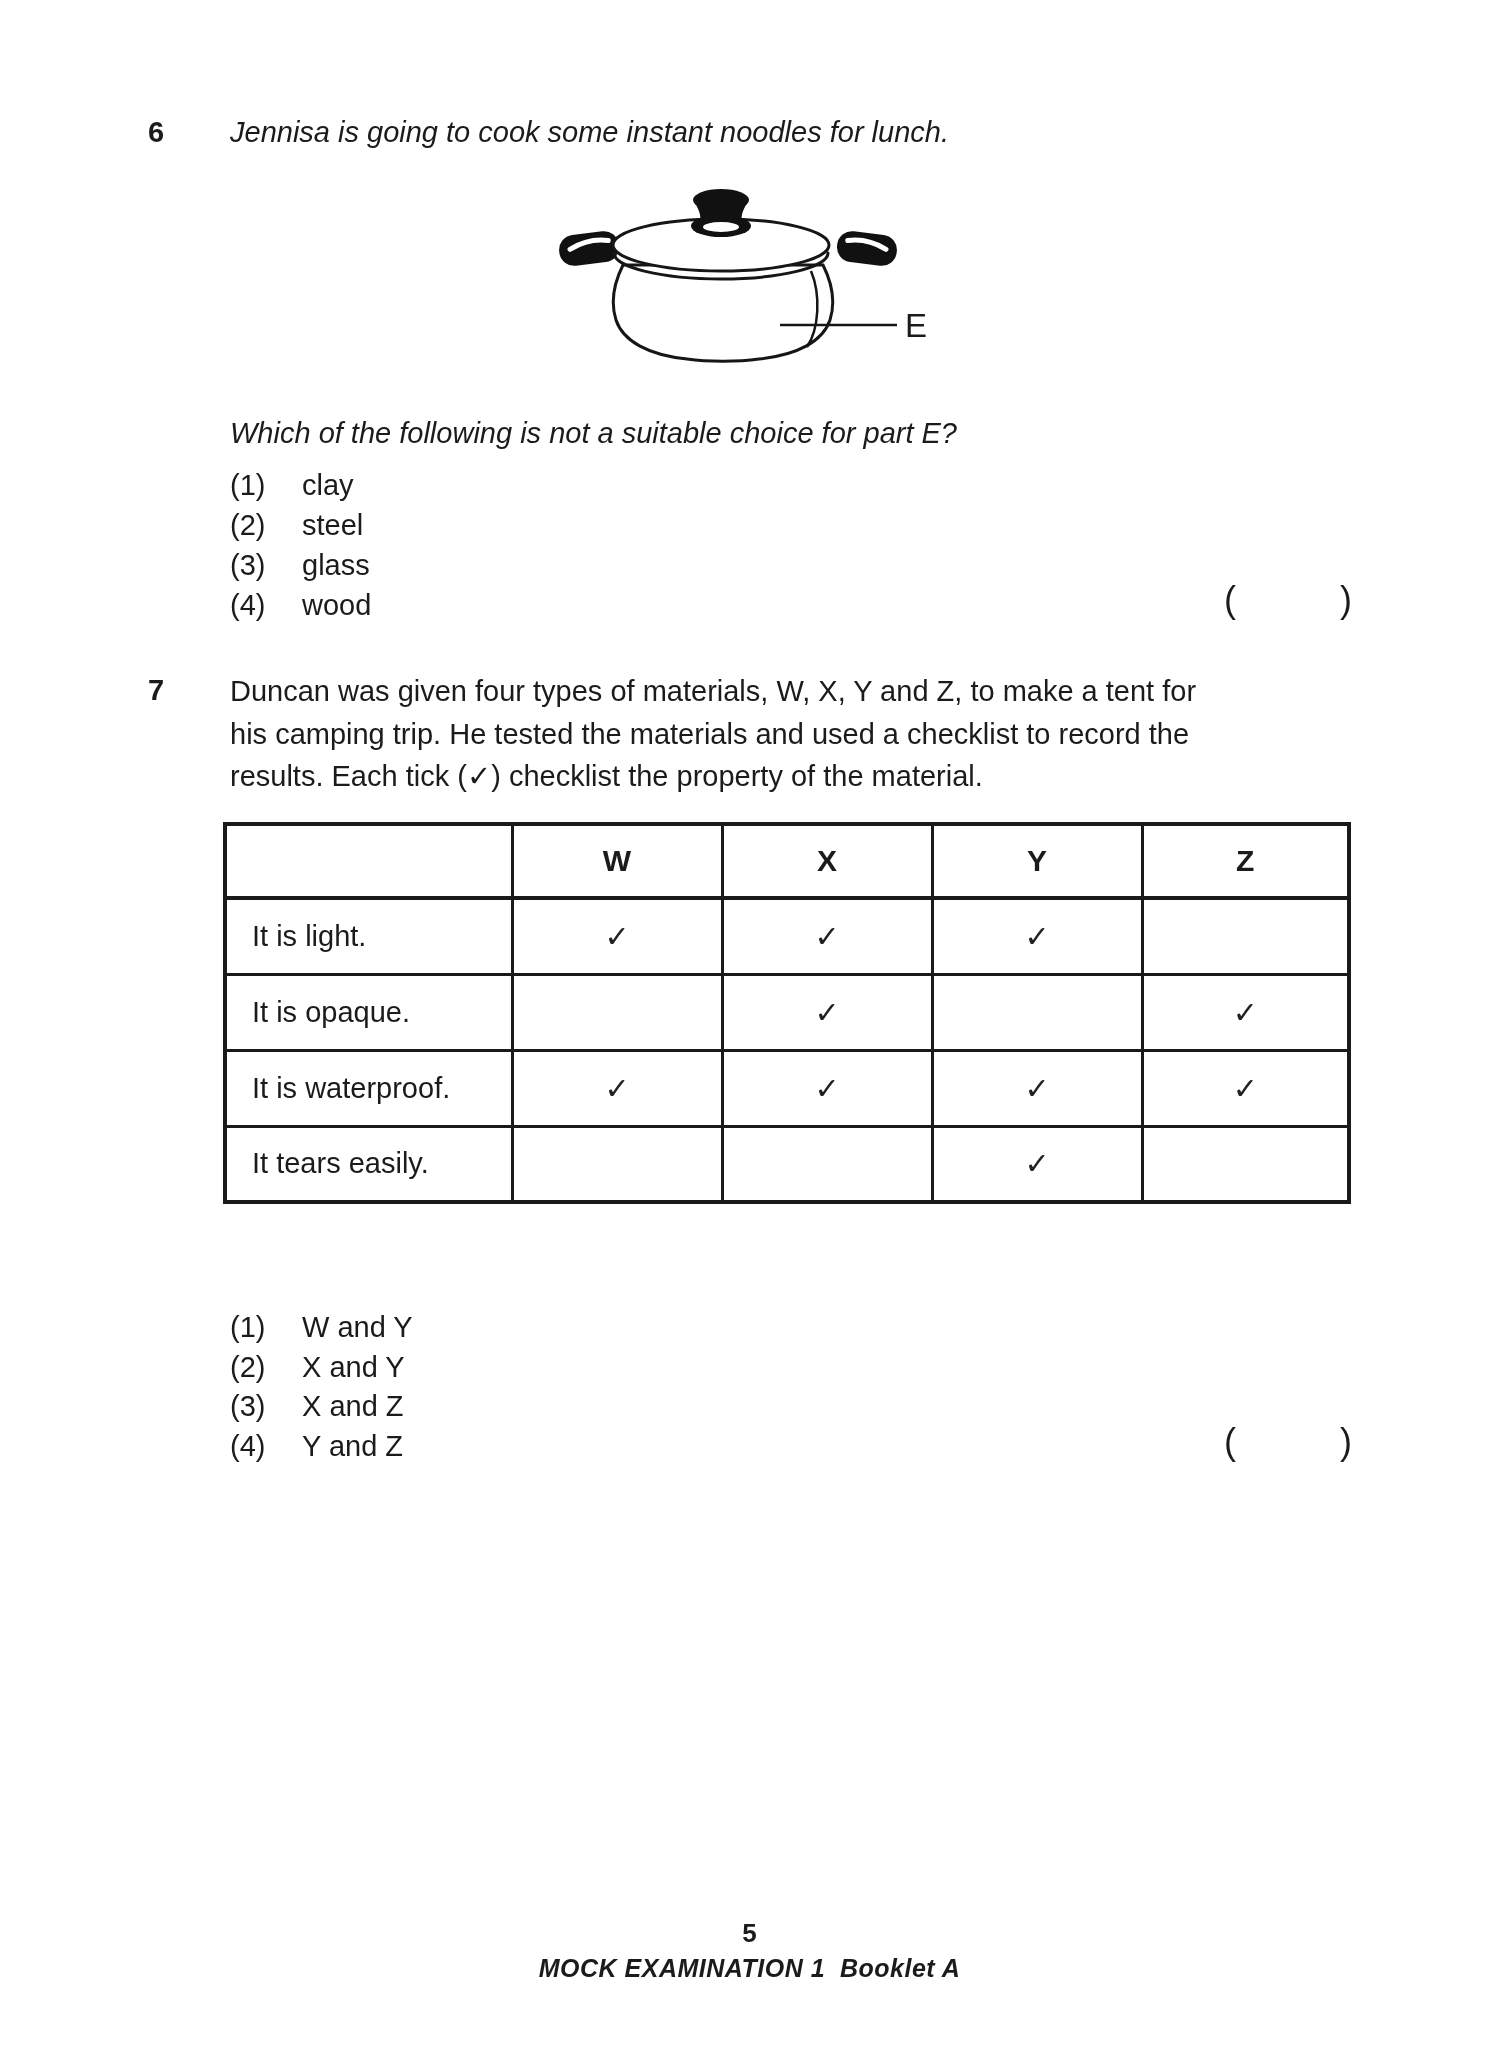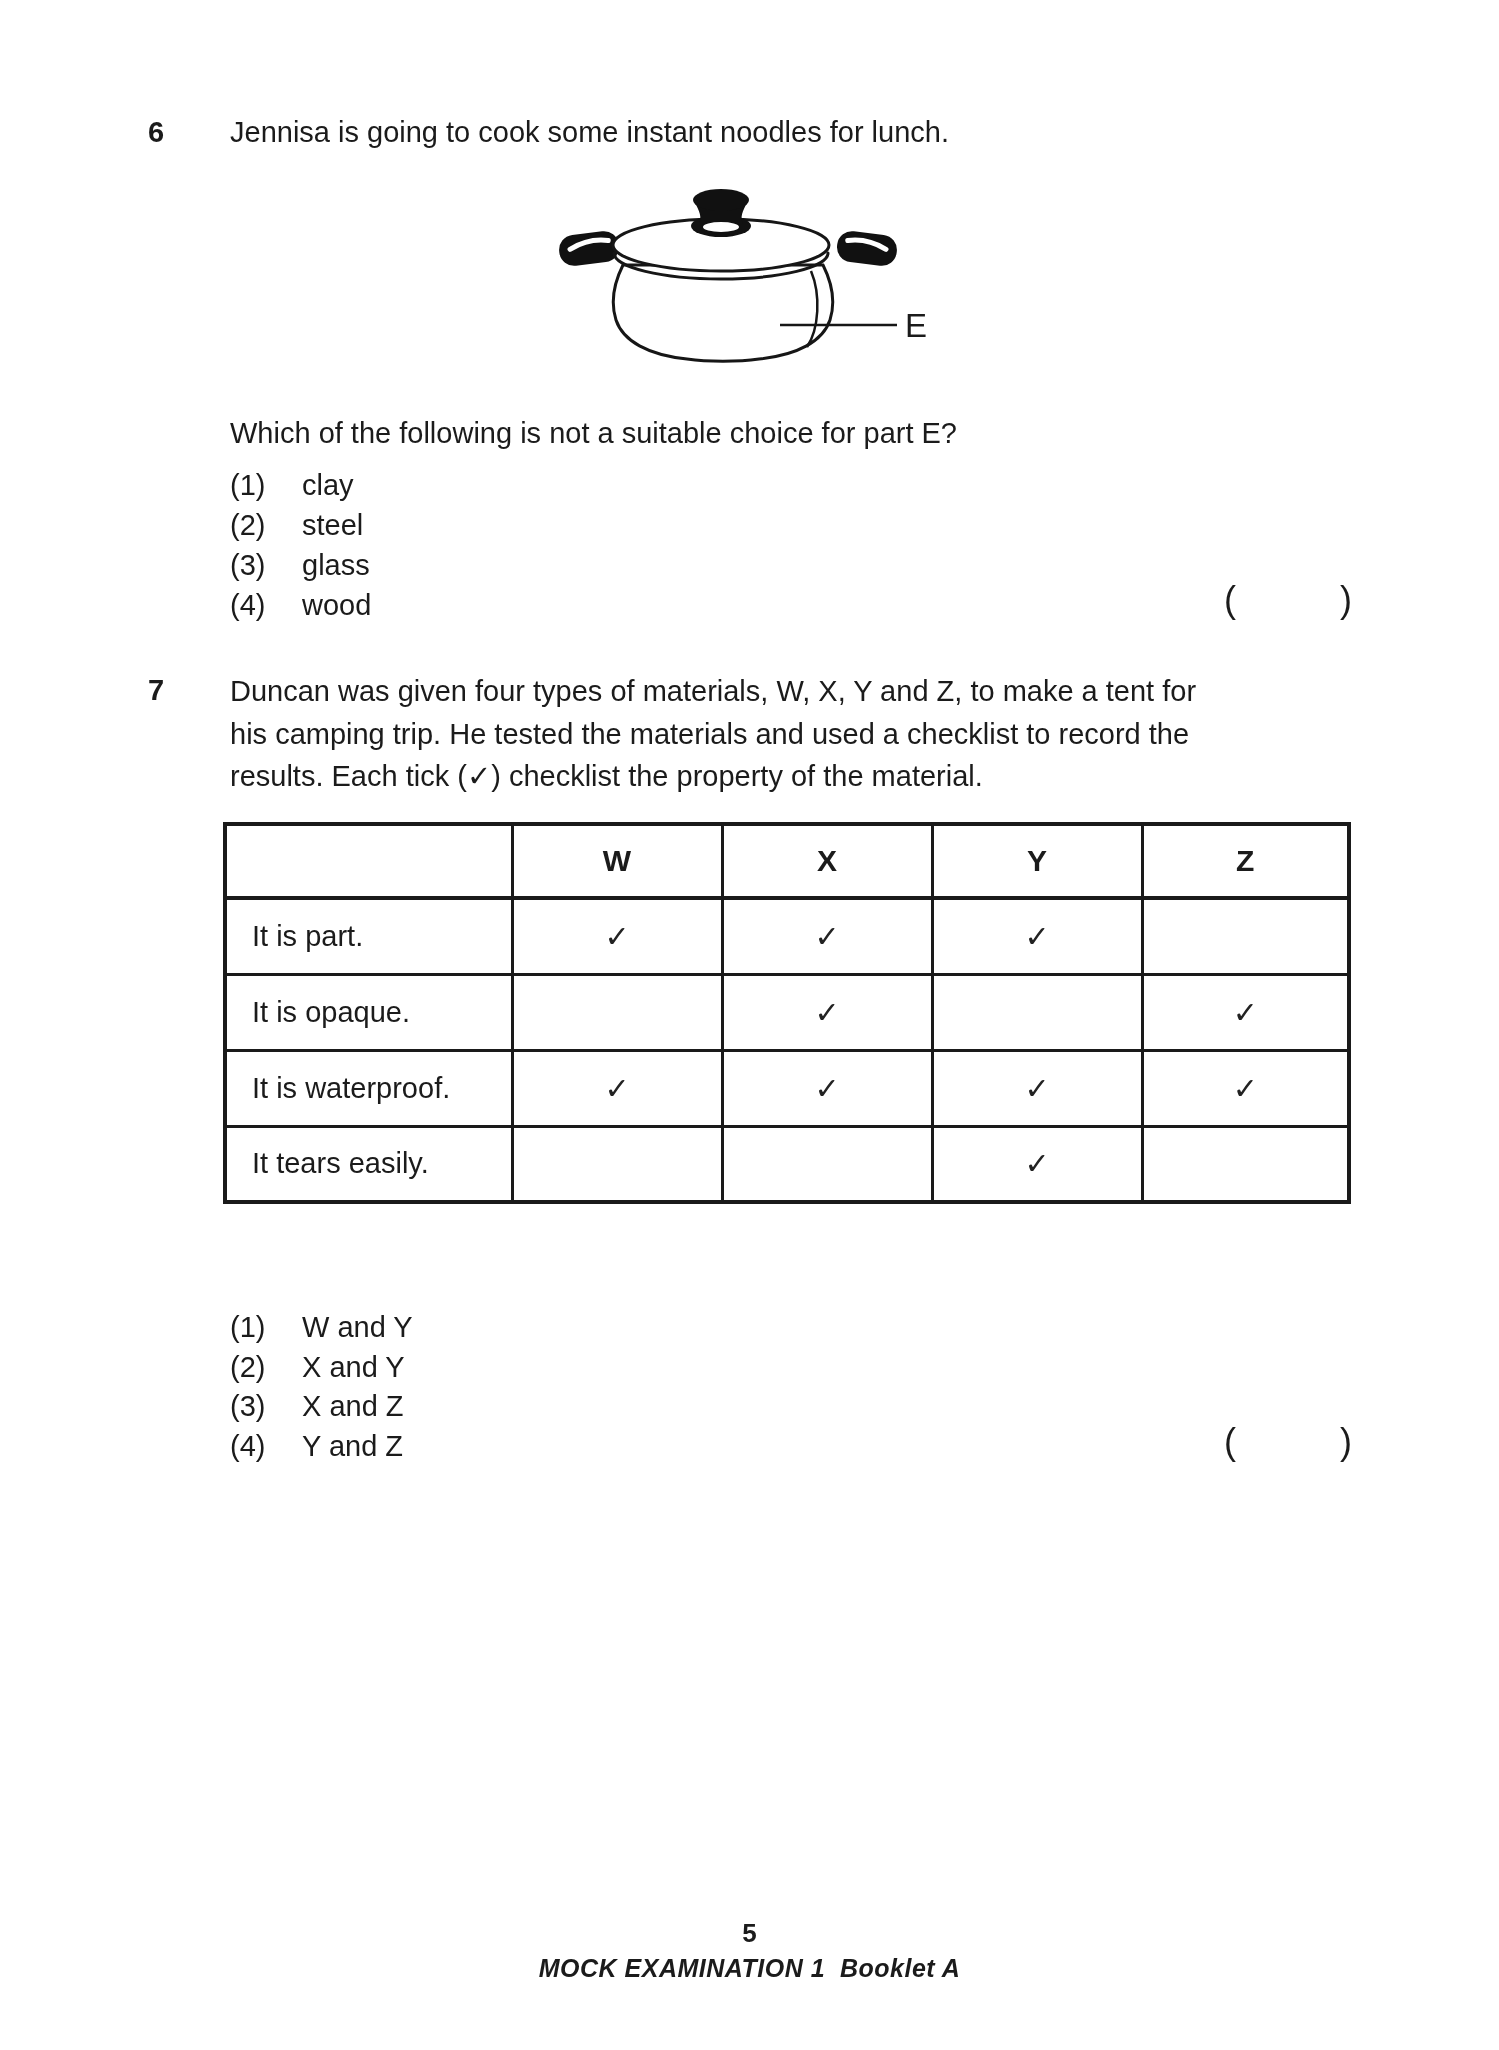--- a/index.html
+++ b/index.html
@@ -17,20 +17,21 @@
   .abs { position: absolute; }
   .qnum {
     font-size: 29px;
     font-weight: 700;
     line-height: 40px;
   }
   .qtext {
     font-size: 29px;
     line-height: 40px;
     white-space: nowrap;
+    font-style: italic;
   }
   .stem-lines div {
     font-size: 29px;
     line-height: 42.5px;
     white-space: nowrap;
   }
   .options .opt-row {
     display: flex;
     align-items: flex-start;
     height: 40px;
@@ -202,21 +203,21 @@
       <tr>
         <th></th>
         <th>W</th>
         <th>X</th>
         <th>Y</th>
         <th>Z</th>
       </tr>
     </thead>
     <tbody>
       <tr>
-        <td class="prop-label">It is part.</td>
+        <td class="prop-label">It is light.</td>
         <td class="tick-cell">✓</td>
         <td class="tick-cell">✓</td>
         <td class="tick-cell">✓</td>
         <td class="tick-cell"></td>
       </tr>
       <tr>
         <td class="prop-label">It is opaque.</td>
         <td class="tick-cell"></td>
         <td class="tick-cell">✓</td>
         <td class="tick-cell"></td>

